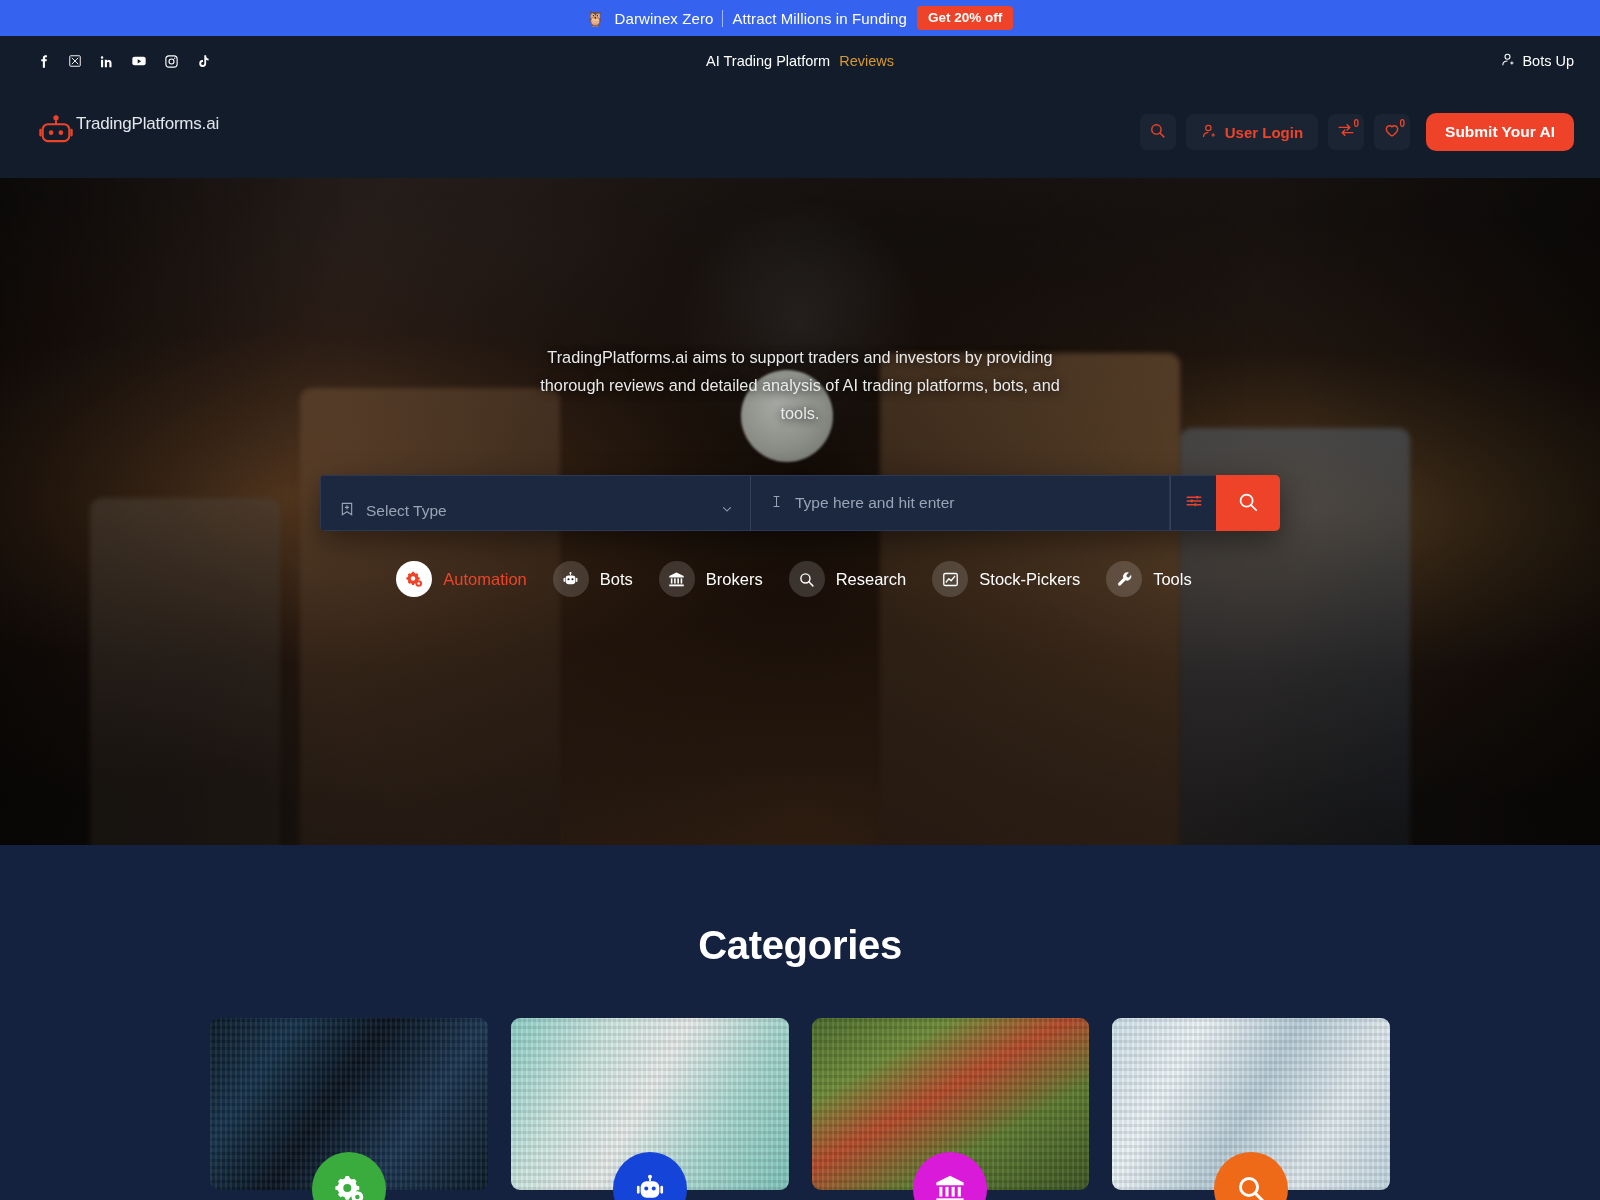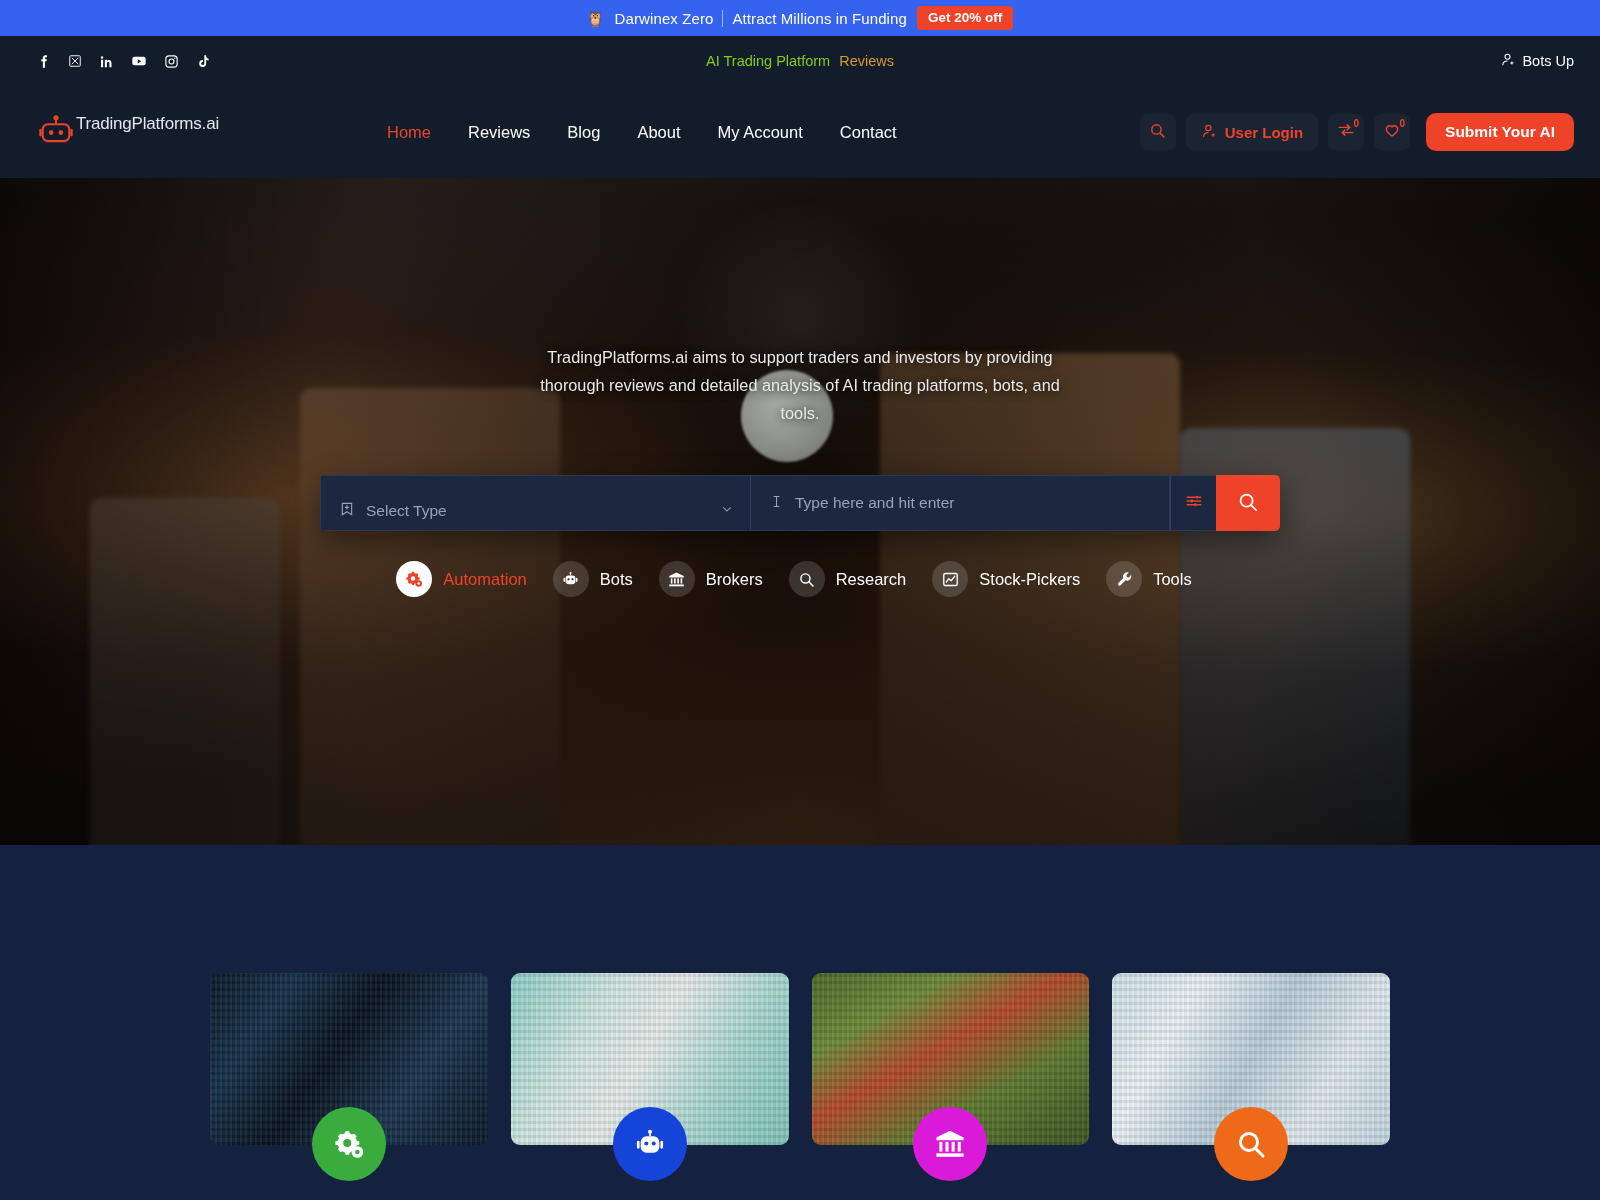--- a/index.html
+++ b/index.html
@@ -60,21 +60,21 @@
   }
   .socials svg { display: block; }
   .util-center {
     position: absolute;
     left: 0; right: 0;
     text-align: center;
     font-size: 14.5px;
     pointer-events: none;
   }
   .util-center span { pointer-events: auto; }
-  .uc-main { color: #84cc16; }
+  .uc-main { color: #ffffff; }
   .uc-accent { color: #d8992e; margin-left: 5px; }
   .signup {
     margin-left: auto;
     display: flex; align-items: center; gap: 7px;
     color: #ffffff;
     font-size: 14.5px;
     cursor: pointer;
   }
 
   
@@ -437,28 +437,20 @@
         <path d="M20 7v4.5" stroke-width="2.2"></path>
         <rect x="5" y="11.5" width="30" height="19" rx="6"></rect>
         <circle cx="14.5" cy="21" r="2.6" fill="#ee4328" stroke="none"></circle>
         <circle cx="25.5" cy="21" r="2.6" fill="#ee4328" stroke="none"></circle>
         <path d="M2.5 18v6M37.5 18v6" stroke-width="2.6" stroke-linecap="round"></path>
       </svg>
     </span>
     <span class="logo-text">TradingPlatforms.ai</span>
   </div>
 
-  <div class="nav-links">
-    <a class="active">Home</a>
-    <a>Reviews</a>
-    <a>Blog</a>
-    <a>About</a>
-    <a>My Account</a>
-    <a>Contact</a>
-  </div>
 
   <div class="nav-right">
     <div class="icon-btn">
       <span>
         <svg width="17" height="17" viewBox="0 0 24 24" fill="none" stroke="currentColor" stroke-width="2">
             <circle cx="10.5" cy="10.5" r="6.6"></circle>
             <path d="M15.4 15.4 21 21" stroke-linecap="round"></path>
           </svg>
       </span>
     </div>
@@ -622,20 +614,21 @@
               <path d="M21.3 5.3a6 6 0 0 1-7.8 7.8l-7 7a2.2 2.2 0 0 1-3.1-3.1l7-7a6 6 0 0 1 7.8-7.8l-3.4 3.4.5 2.9 2.9.5z"></path>
             </svg>
         </span>
         <span class="p-label">Tools</span>
       </div>
     </div>
   </div>
 </div>
 
 <div class="cats">
+  <h2 class="cats-title">Categories</h2>
 
   <div class="cards">
     <div class="card">
       <div class="card-img ci1"></div>
       <div class="card-badge" style="background:#3aab3d">
         <svg width="32" height="32" viewBox="0 0 24 24" fill="currentColor">
             <path d="M9.5 2.2 8.9 4a6.4 6.4 0 0 0-1.5.9L5.6 4.3 3.8 6.1l.7 1.8c-.4.5-.7 1-.9 1.6L1.8 10v2.5l1.8.5c.2.6.5 1.1.9 1.6l-.7 1.8 1.8 1.8 1.8-.7c.5.4 1 .6 1.5.8l.6 1.8H12l.6-1.8c.5-.2 1-.4 1.5-.8l1.8.7 1.8-1.8-.7-1.8c.4-.5.7-1 .9-1.6l1.8-.5V10l-1.8-.5a6 6 0 0 0-.9-1.6l.7-1.8-1.8-1.8-1.8.6a6.4 6.4 0 0 0-1.5-.9l-.6-1.8z"></path>
             <circle cx="10.7" cy="11.2" r="3" fill="#3aab3d"></circle>
             <circle cx="18.3" cy="18" r="4.4"></circle>
             <circle cx="18.3" cy="18" r="1.7" fill="#3aab3d"></circle>

